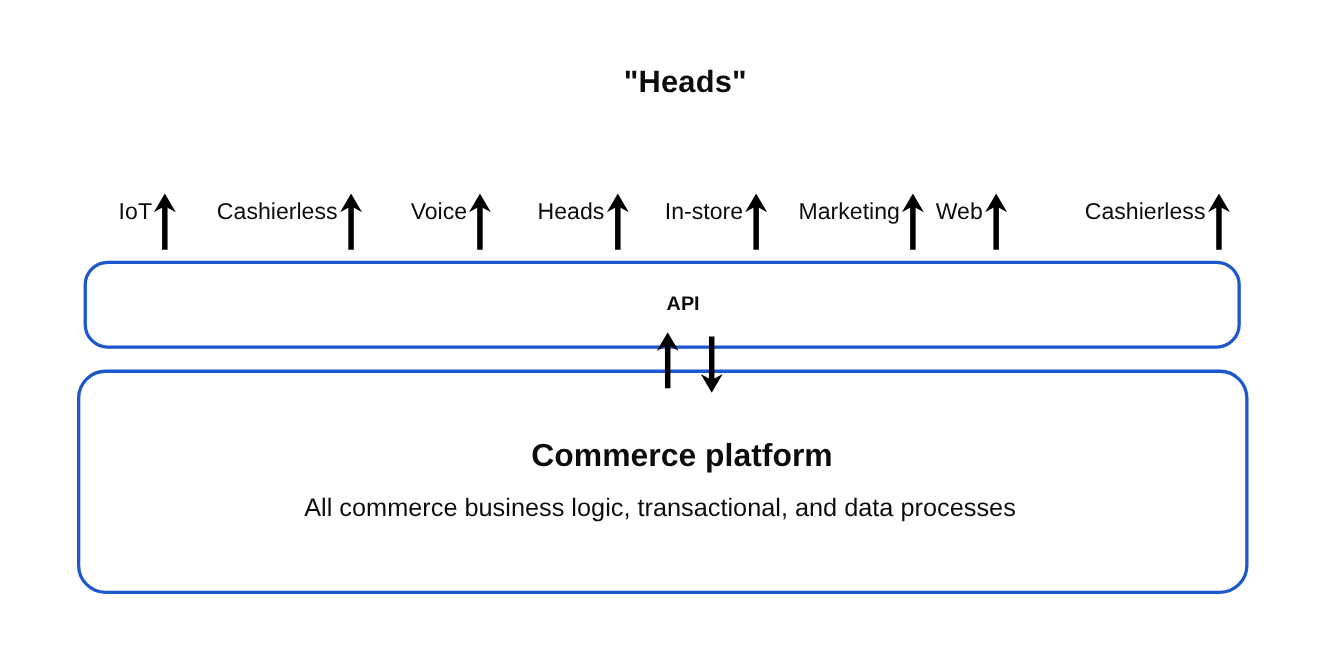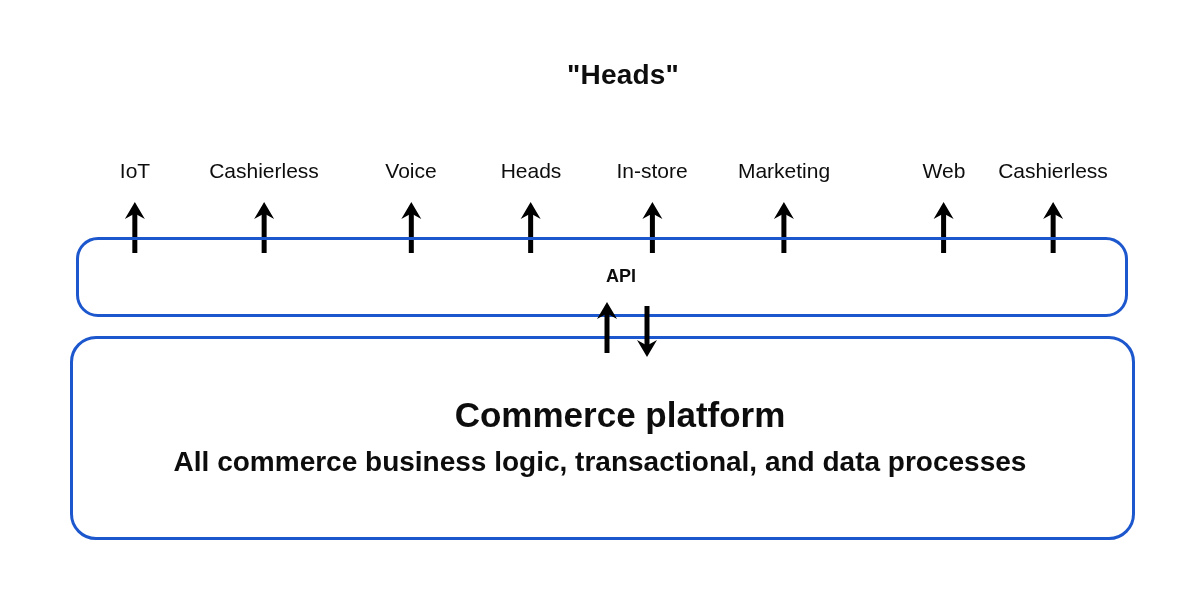--- a/index.html
+++ b/index.html
@@ -26,21 +26,21 @@
     font-size: 28px;
     font-weight: 700;
     white-space: nowrap;
     letter-spacing: 0.2px;
   }
   .head {
     position: absolute;
     top: 158px;
     transform: translateX(-50%);
     display: flex;
-    flex-direction: column;
+    flex-direction: row;
     align-items: center;
   }
   .head-label {
     font-size: 21px;
     font-weight: 500;
     line-height: 26px;
     white-space: nowrap;
   }
   .head-arrow { margin-top: 18px; }
   .arrow polygon { fill: var(--arrow); }
@@ -72,31 +72,31 @@
     width: 1065px; height: 204px;
     border: 3px solid var(--accent);
     border-radius: 26px;
     background: transparent;
     z-index: 1;
   }
   .platform-title {
     position: absolute;
     left: 620px; top: 415px;
     transform: translate(-50%, -50%);
-    font-size: 35px;
+    font-size: 29px;
     font-weight: 700;
     z-index: 2;
     white-space: nowrap;
   }
   .platform-subtitle {
     position: absolute;
     left: 600px; top: 462px;
     transform: translate(-50%, -50%);
-    font-size: 28px;
-    font-weight: 700;
+    font-size: 23px;
+    font-weight: 400;
     z-index: 2;
     white-space: nowrap;
   }
 </style>
 </head>
 <body>
 
 <div class="canvas">
 
   <div class="title">"Heads"</div>
@@ -137,21 +137,21 @@
           <line x1="12" y1="9" x2="12" y2="51"></line>
         </svg>
       </div>
       <div class="head" style="left:784px">
         <div class="head-label">Marketing</div>
         <svg class="head-arrow arrow" width="24" height="52" viewBox="0 0 24 52">
           <polygon points="12,0 2,17 12,11.5 22,17"></polygon>
           <line x1="12" y1="9" x2="12" y2="51"></line>
         </svg>
       </div>
-      <div class="head" style="left:944px">
+      <div class="head" style="left:884px">
         <div class="head-label">Web</div>
         <svg class="head-arrow arrow" width="24" height="52" viewBox="0 0 24 52">
           <polygon points="12,0 2,17 12,11.5 22,17"></polygon>
           <line x1="12" y1="9" x2="12" y2="51"></line>
         </svg>
       </div>
       <div class="head" style="left:1053px">
         <div class="head-label">Cashierless</div>
         <svg class="head-arrow arrow" width="24" height="52" viewBox="0 0 24 52">
           <polygon points="12,0 2,17 12,11.5 22,17"></polygon>

